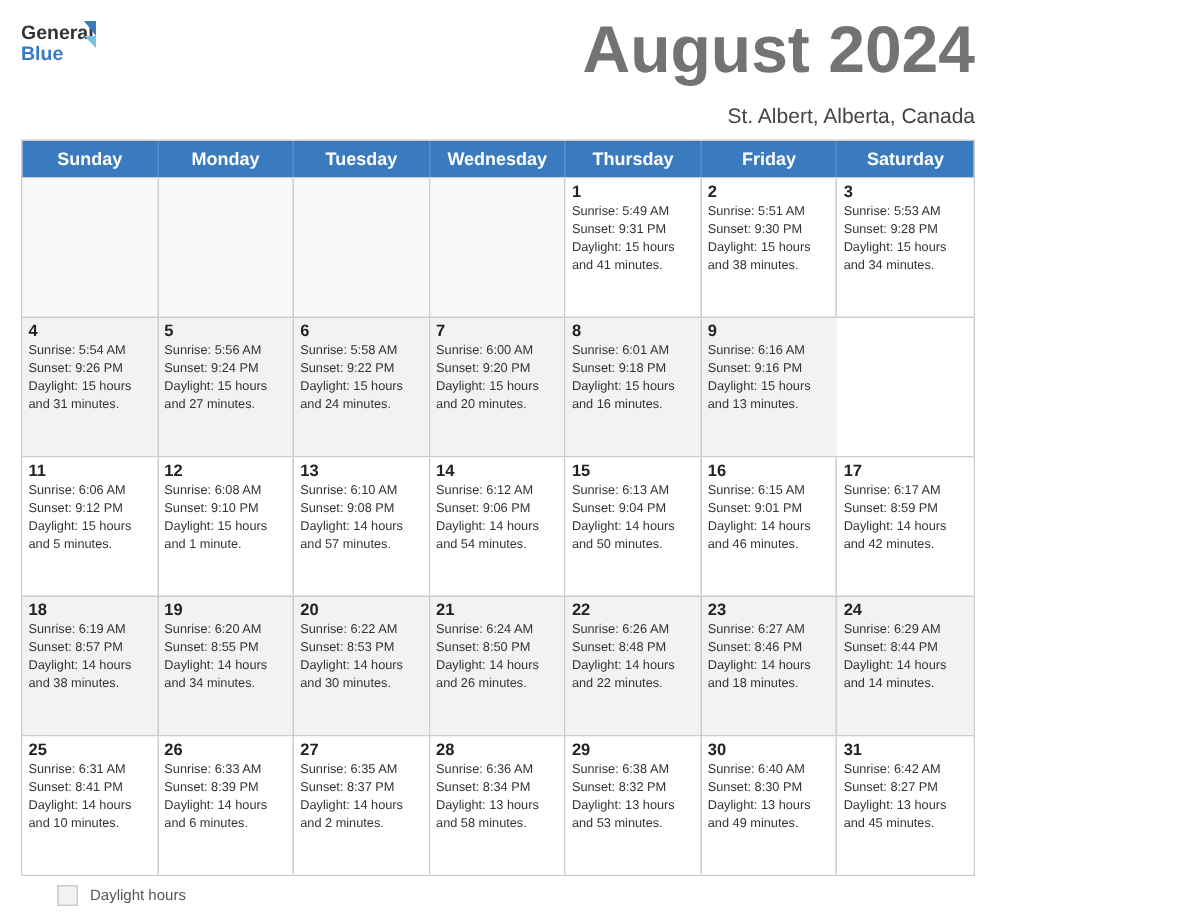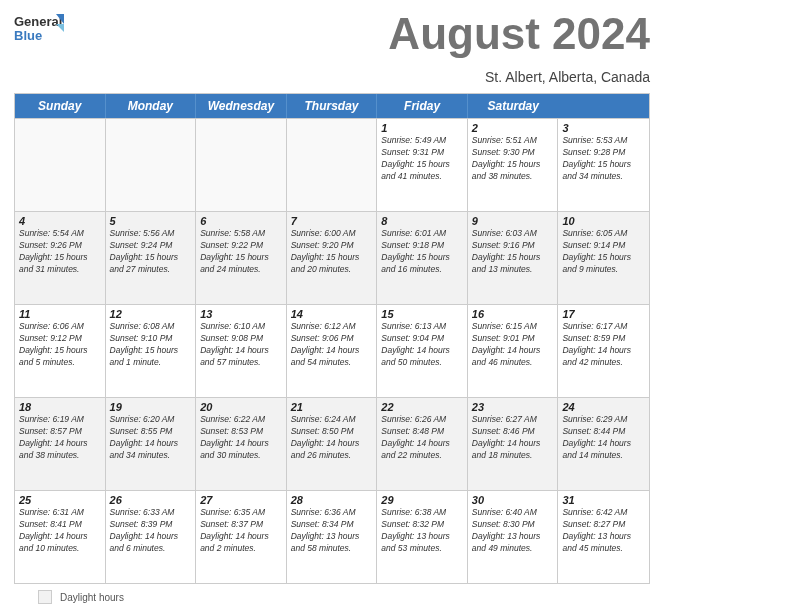--- a/index.html
+++ b/index.html
@@ -40,21 +40,20 @@
     .subtitle {
       font-size: 14px;
       color: #444;
       margin-top: 11px;
     }
     .calendar {
       flex: 1;
       display: flex;
       flex-direction: column;
       border: 1px solid #ccc;
-      font-style: italic;
     }
     .cal-header {
       display: grid;
       grid-template-columns: repeat(7, 1fr);
       background: #3a7abf;
     }
     .cal-header-cell {
       color: #fff;
       font-size: 12px;
       font-weight: bold;
@@ -130,20 +129,21 @@
     <div class="title-block">
       <div class="month-title">August 2024</div>
       <div class="subtitle">St. Albert, Alberta, Canada</div>
     </div>
   </div>
 
   <div class="calendar">
     <div class="cal-header">
     <div class="cal-header-cell">Sunday</div>
         <div class="cal-header-cell">Monday</div>
+        <div class="cal-header-cell">Tuesday</div>
         <div class="cal-header-cell">Wednesday</div>
         <div class="cal-header-cell">Thursday</div>
         <div class="cal-header-cell">Friday</div>
         <div class="cal-header-cell">Saturday</div>
       </div>
     <div class="cal-body">
     <div class="cal-row">
           <div class="cal-cell empty"></div>
           <div class="cal-cell empty"></div>
           <div class="cal-cell empty"></div>
@@ -201,31 +201,24 @@
           </div>
           <div class="cal-cell alt-bg">
             <div class="day-num">8</div>
             <div class="day-info">Sunrise: 6:01 AM
 Sunset: 9:18 PM
 Daylight: 15 hours
 and 16 minutes.</div>
           </div>
           <div class="cal-cell alt-bg">
             <div class="day-num">9</div>
-            <div class="day-info">Sunrise: 6:03 AM
+            <div class="day-info">Sunrise: 6:16 AM
 Sunset: 9:16 PM
 Daylight: 15 hours
 and 13 minutes.</div>
-          </div>
-          <div class="cal-cell alt-bg">
-            <div class="day-num">10</div>
-            <div class="day-info">Sunrise: 6:05 AM
-Sunset: 9:14 PM
-Daylight: 15 hours
-and 9 minutes.</div>
           </div>
         </div>
         <div class="cal-row">
           <div class="cal-cell">
             <div class="day-num">11</div>
             <div class="day-info">Sunrise: 6:06 AM
 Sunset: 9:12 PM
 Daylight: 15 hours
 and 5 minutes.</div>
           </div>

